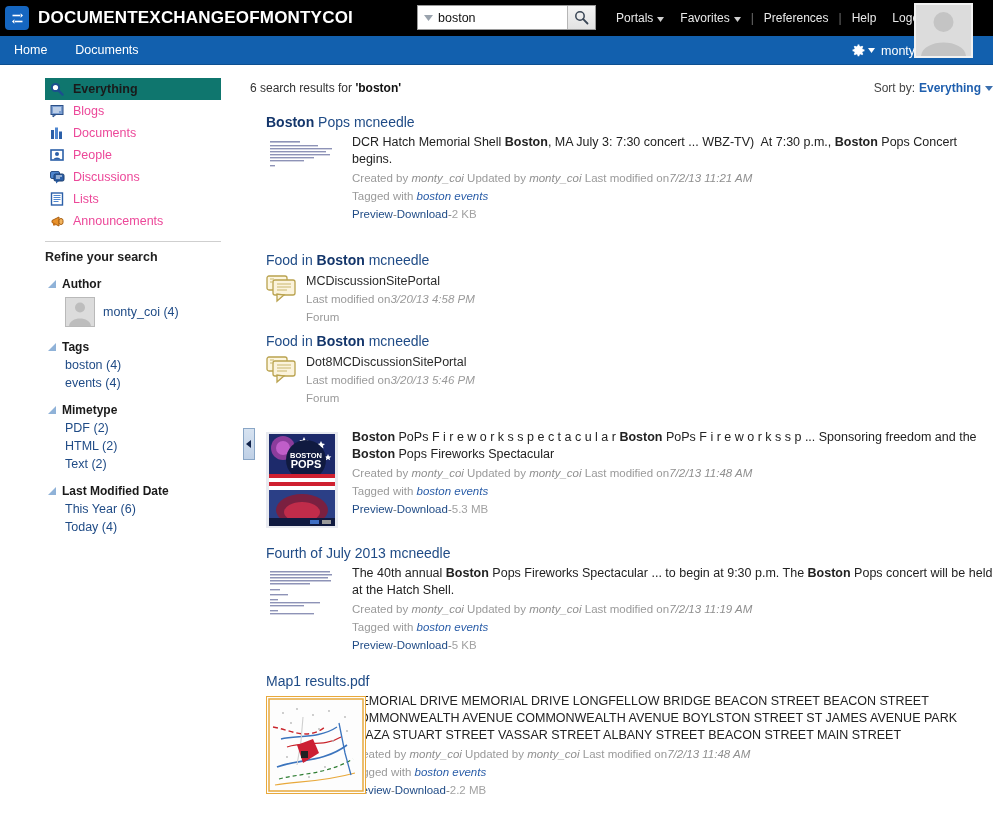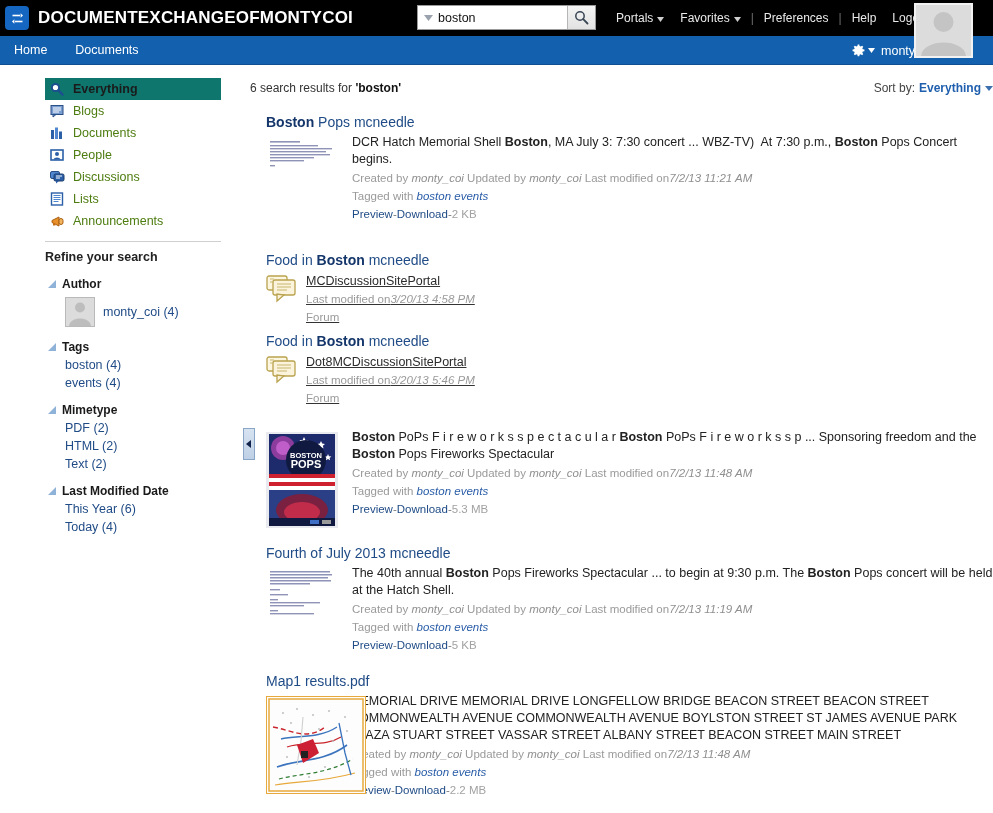--- a/index.html
+++ b/index.html
@@ -141,21 +141,21 @@
   .facet-list { list-style: none; margin: 0; padding: 0 0 0 45px; }
   .facet-item {
     display: flex; align-items: center;
     height: 22px;
     cursor: pointer;
     padding-left: 5px;
     margin-right: 15px;
   }
   .facet-item.selected { background: #0f766e; }
   .facet-item .ficon { width: 18px; flex: none; display: flex; align-items: center; }
-  .facet-item .flabel { color: #4d7c0f; font-size: 12.5px; margin-left: 5px; }
+  .facet-item .flabel { color: #ec4899; font-size: 12.5px; margin-left: 5px; }
   .facet-item.selected .flabel { font-weight: bold; color: #1a1a1a; }
 
   #refine-divider {
     margin: 9px 15px 0 45px;
     border-top: 1px solid #cfcfcf;
   }
   #refine-title {
     margin: 8px 0 0 45px;
     font-size: 12.5px;
     font-weight: bold;
@@ -257,21 +257,21 @@
   }
   .meta i { font-style: italic; color: #8f8f8f; }
   .tagline { font-size: 11.5px; color: #9a9a9a; line-height: 18px; }
   .tagline .tag { color: #2a5da8; font-style: italic; cursor: pointer; }
   .actions { font-size: 11.5px; line-height: 18px; color: #9a9a9a; }
   .actions a { color: #1f4b86; text-decoration: none; cursor: pointer; }
   .actions .sep { color: #777; }
   .actions .size { color: #a2a2a2; }
 
   
-  .forum-body { display: flex; padding-left: 16px; text-decoration: underline; }
+  .forum-body { display: flex; padding-left: 16px; }
   .forum-icon { width: 40px; flex: none; padding-top: 2px; }
   .forum-text { flex: 1; }
   .forum-name { font-size: 12.5px; color: #2b2b2b; line-height: 18px; }
   .forum-meta { font-size: 11.5px; color: #9a9a9a; line-height: 18px; }
   .forum-meta i { font-style: italic; }
   .forum-kind { font-size: 11.5px; color: #9a9a9a; line-height: 18px; }
 
   
   .doc-thumb {
     width: 72px; height: 40px;

